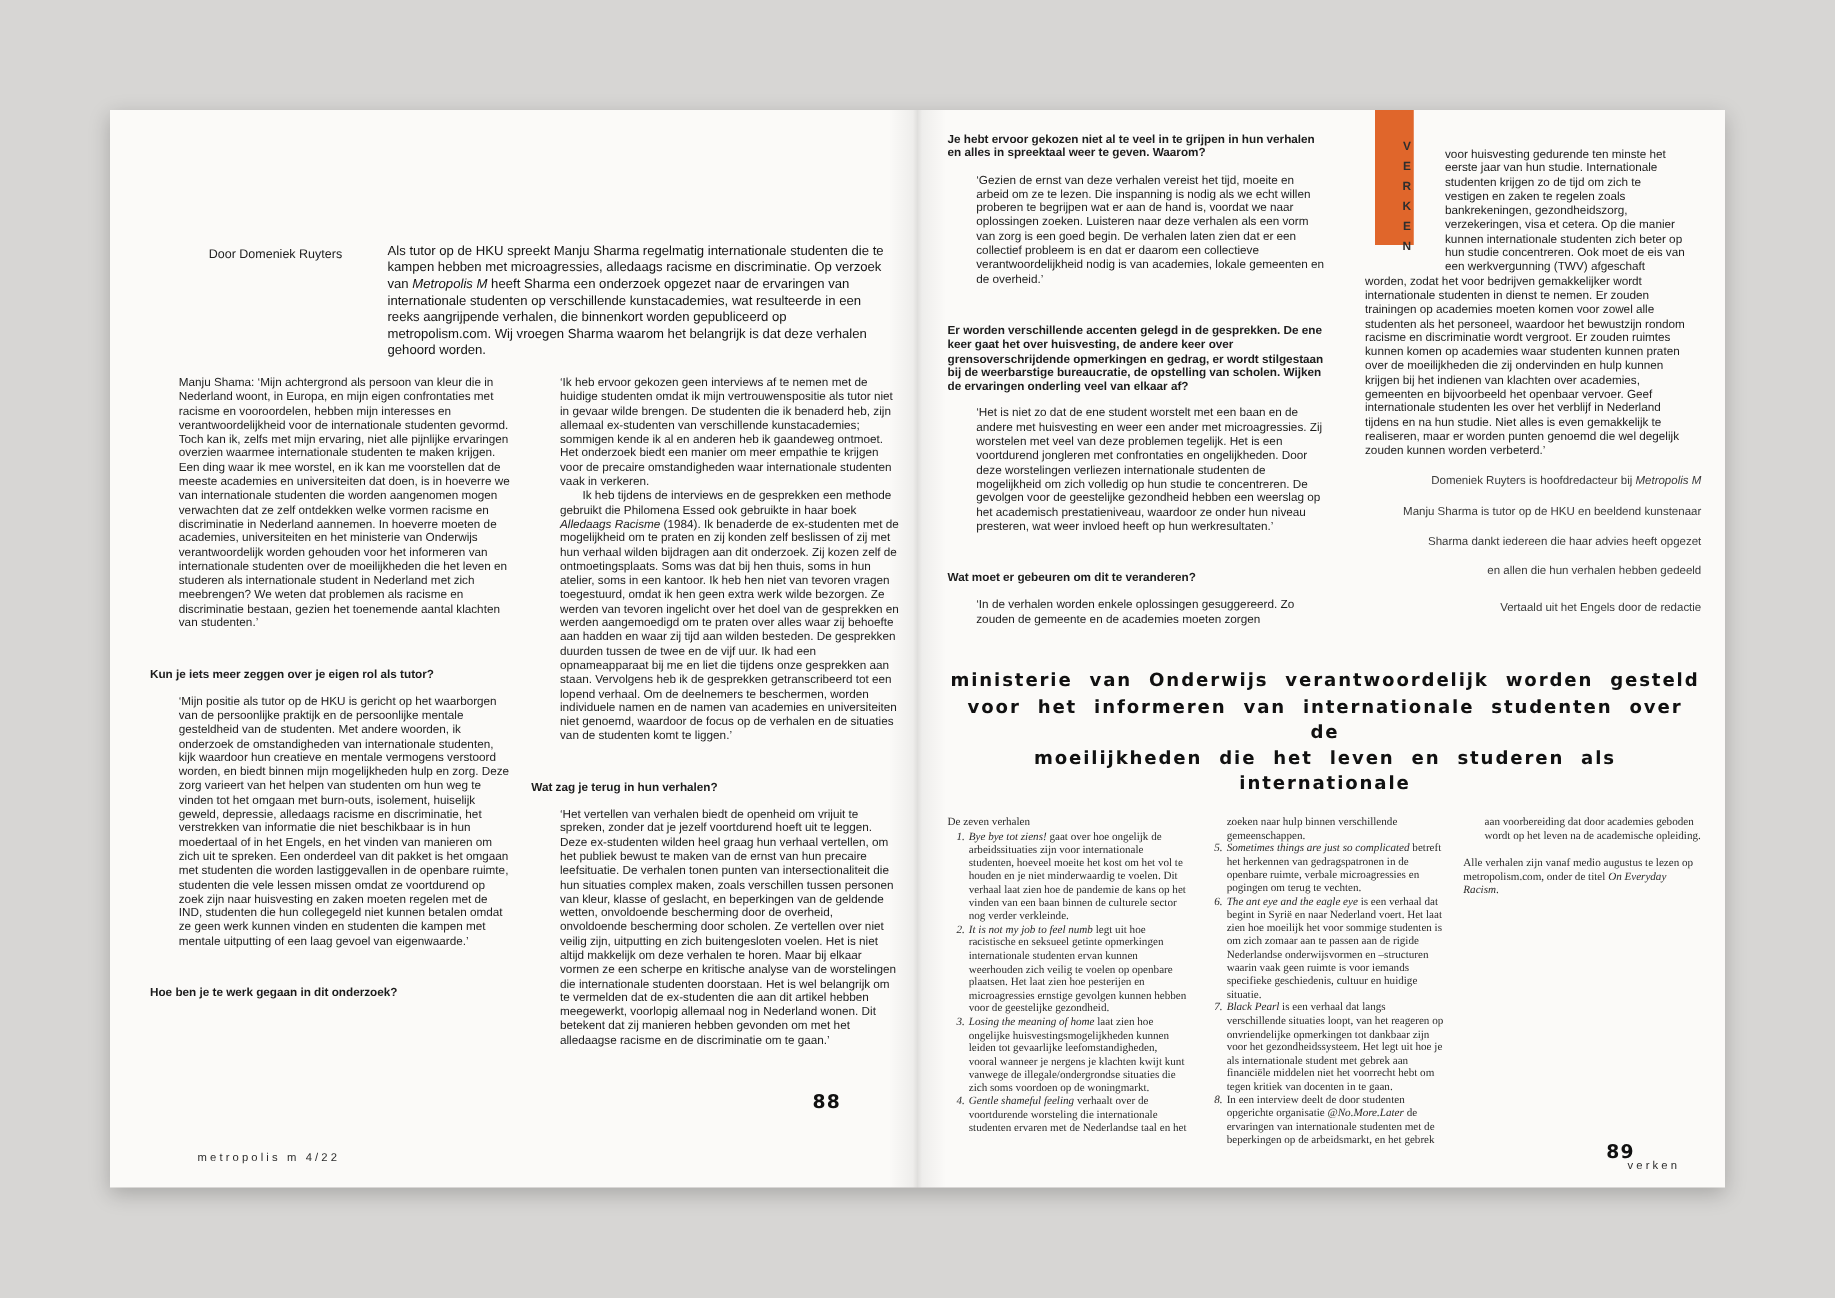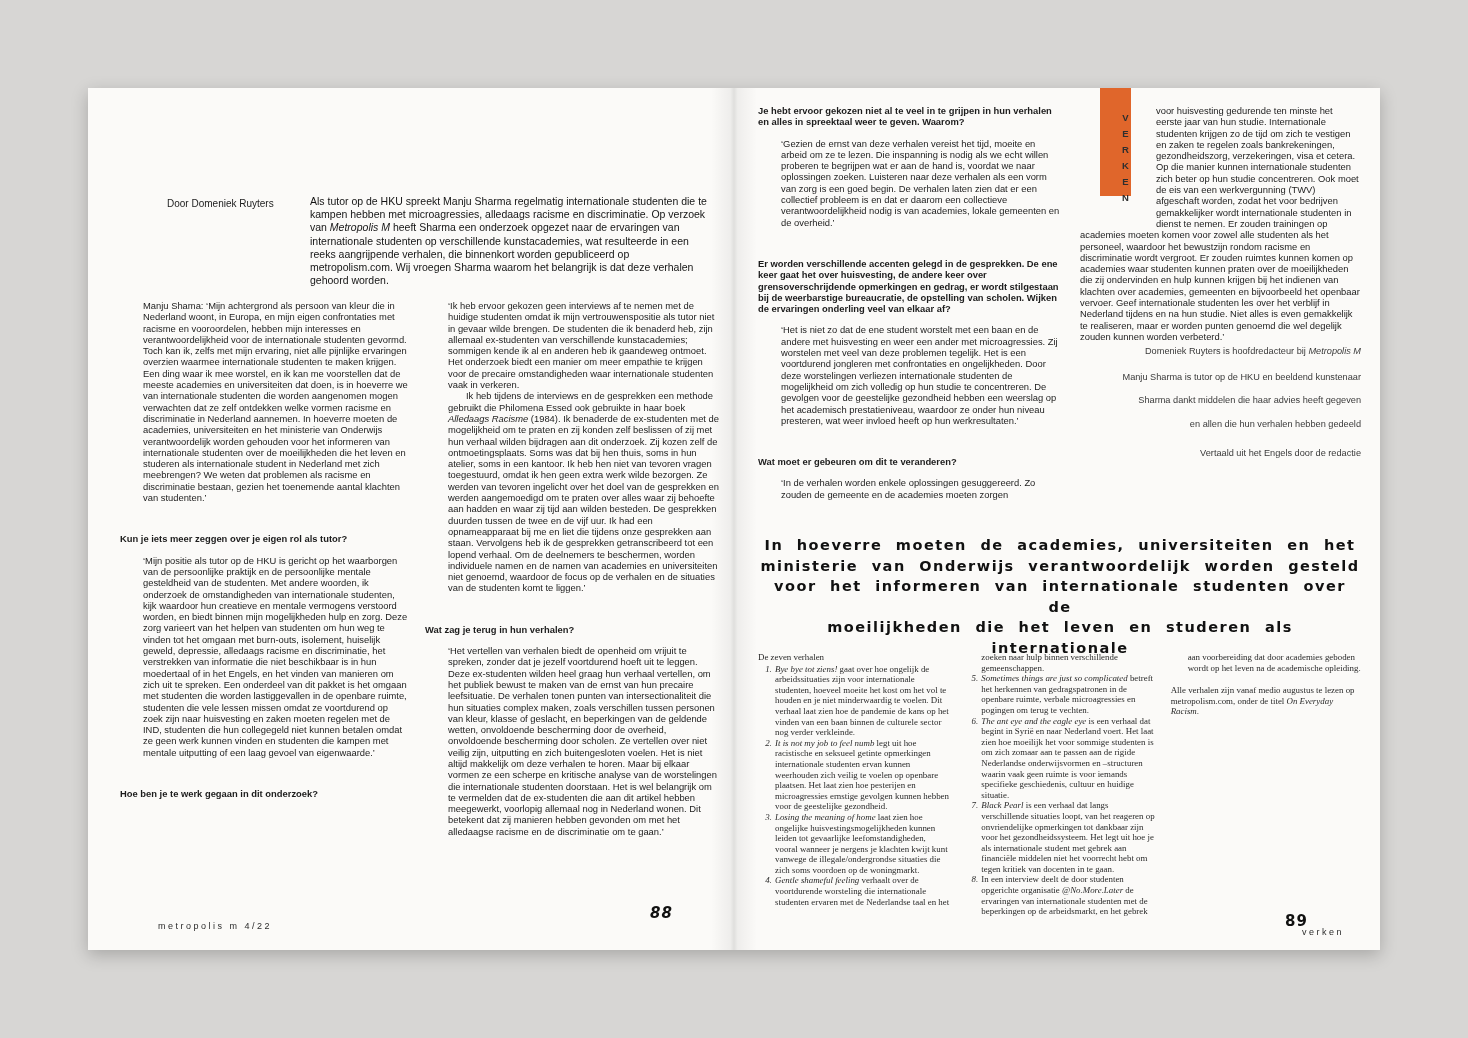--- a/index.html
+++ b/index.html
@@ -47,21 +47,21 @@
   .col{position:absolute;font-size:9.4px;line-height:11.3px;}
   .col p{margin:10px 0 0;}
   .col p:first-child{margin-top:0;}
   .col .q{font-weight:700;margin-top:30px;}
   .col .a{padding-left:23px;}
   .col .a-indent{padding-left:23px;margin-top:0;text-indent:18px;}
   .col-l1{left:32px;top:212px;width:289px;}
   .col-l2{left:337px;top:212px;width:297px;}
   .col-r1{left:24px;top:17px;width:303px;}
   .col-r2{left:346px;top:17px;width:281px;}
-  .col-r2 .cont{margin:0;}
+  .col-r2 .cont{margin:12px;}
 
   .tab{
     position:absolute;left:366px;top:0;width:31px;height:108px;
     color:#2e2e2e;
     writing-mode:vertical-rl;text-orientation:upright;
     font-size:9.5px;font-weight:700;letter-spacing:5px;
     padding-top:24px;box-sizing:border-box;text-align:left;
     padding-left:1px;
   }
   .tab-spacer{float:left;width:76px;height:113px;}
@@ -85,21 +85,21 @@
   .stories ol{margin:0;padding:0 0 0 16px;}
   .stories li{padding-left:1px;}
   .stories li::marker{font-style:italic;}
   .stories-note{margin:12px 0 0;}
 
   .footer-imprint{
     position:absolute;left:70px;top:833px;
     font-size:9px;letter-spacing:2.5px;color:#2b2b2b;
   }
   .pagenum{position:absolute;font-size:15px;letter-spacing:1px;}
-  .pn-left{left:562px;top:816px;font-style:italic;}
+  .pn-left{left:562px;top:784px;}
   .pn-right{left:551px;top:824px;}
   .footer-label{
     position:absolute;left:568px;top:839px;
     font-size:9px;letter-spacing:2.5px;color:#2b2b2b;
   }
   i{font-style:italic;}
 </style>
 </head>
 <body>
 
@@ -135,28 +135,27 @@
       </div>
 
     <div class="tab" id="verken-tab" style="background: rgb(224, 102, 43);">VERKEN</div>
 
     <div class="col col-r2">
       <span class="tab-spacer"></span>
       <p class="cont"><span>voor huisvesting gedurende ten minste het eerste jaar van hun studie. Internationale studenten krijgen zo de tijd om zich te vestigen en zaken te regelen zoals bankrekeningen, gezondheidszorg, verzekeringen, visa et cetera. Op die manier kunnen internationale studenten zich beter op hun studie concentreren. Ook moet de eis van een werkvergunning (TWV) afgeschaft worden, zodat het voor bedrijven gemakkelijker wordt internationale studenten in dienst te nemen. Er zouden trainingen op academies moeten komen voor zowel alle studenten als het personeel, waardoor het bewustzijn rondom racisme en discriminatie wordt vergroot. Er zouden ruimtes kunnen komen op academies waar studenten kunnen praten over de moeilijkheden die zij ondervinden en hulp kunnen krijgen bij het indienen van klachten over academies, gemeenten en bijvoorbeeld het openbaar vervoer. Geef internationale studenten les over het verblijf in Nederland tijdens en na hun studie. Niet alles is even gemakkelijk te realiseren, maar er worden punten genoemd die wel degelijk zouden kunnen worden verbeterd.’</span></p>
       <div class="credits">
           <p class="credit"><span>Domeniek Ruyters is hoofdredacteur bij </span><i>Metropolis M</i></p>
           <p class="credit gap"><span>Manju Sharma is tutor op de HKU en beeldend kunstenaar</span></p>
-          <p class="credit"><span>Sharma dankt middelen die haar advies heeft gegeven</span></p>
+          <p class="credit"><span>Sharma dankt iedereen die haar advies heeft opgezet</span></p>
           <p class="credit"><span>en allen die hun verhalen hebben gedeeld</span></p>
           <p class="credit gap2"><span>Vertaald uit het Engels door de redactie</span></p>
         </div>
     </div>
 
     <div class="pullquote hand">
-        <div><span>In hoeverre moeten de academies, universiteiten en het</span></div>
         <div><span>ministerie van Onderwijs verantwoordelijk worden gesteld</span></div>
         <div><span>voor het informeren van internationale studenten over de</span></div>
         <div><span>moeilijkheden die het leven en studeren als internationale</span></div>
       </div>
 
     <div class="stories">
       <div class="stories-head">De zeven verhalen</div>
       <ol>
           <li><i>Bye bye tot ziens!</i><span> gaat over hoe ongelijk de arbeidssituaties zijn voor internationale studenten, hoeveel moeite het kost om het vol te houden en je niet minderwaardig te voelen. Dit verhaal laat zien hoe de pandemie de kans op het vinden van een baan binnen de culturele sector nog verder verkleinde.</span></li>
           <li><i>It is not my job to feel numb</i><span> legt uit hoe racistische en seksueel getinte opmerkingen internationale studenten ervan kunnen weerhouden zich veilig te voelen op openbare plaatsen. Het laat zien hoe pesterijen en microagressies ernstige gevolgen kunnen hebben voor de geestelijke gezondheid.</span></li>

